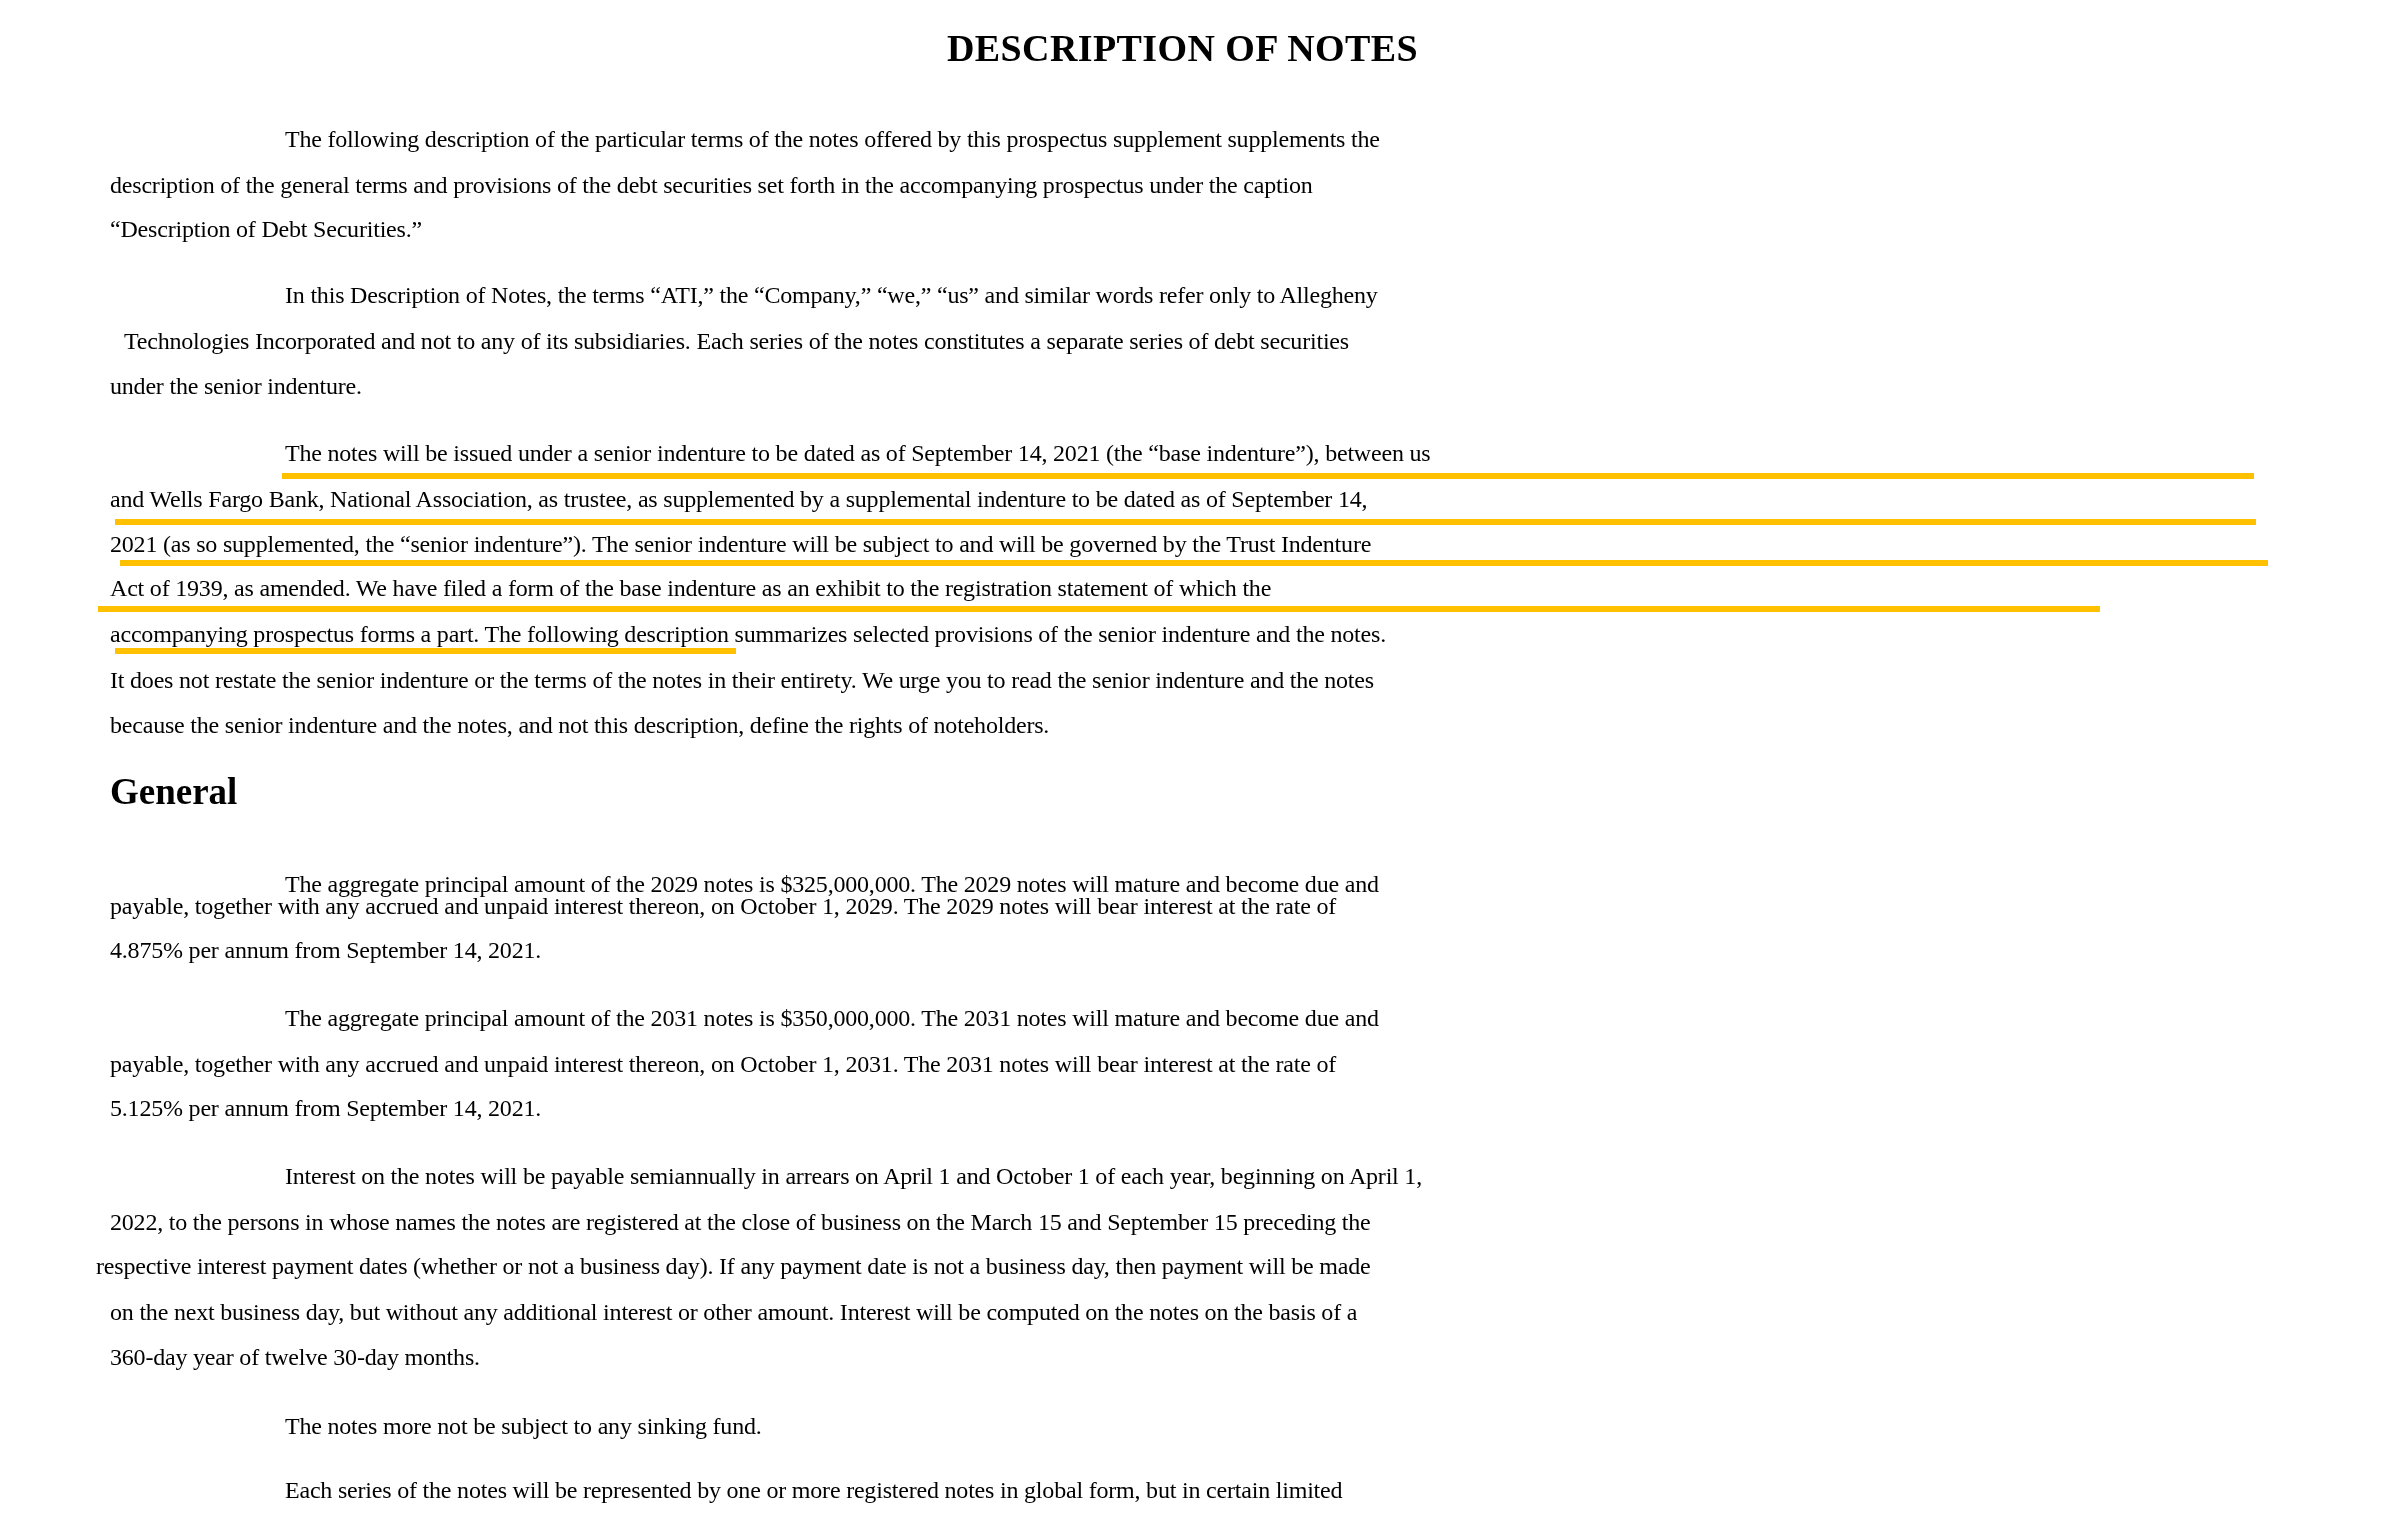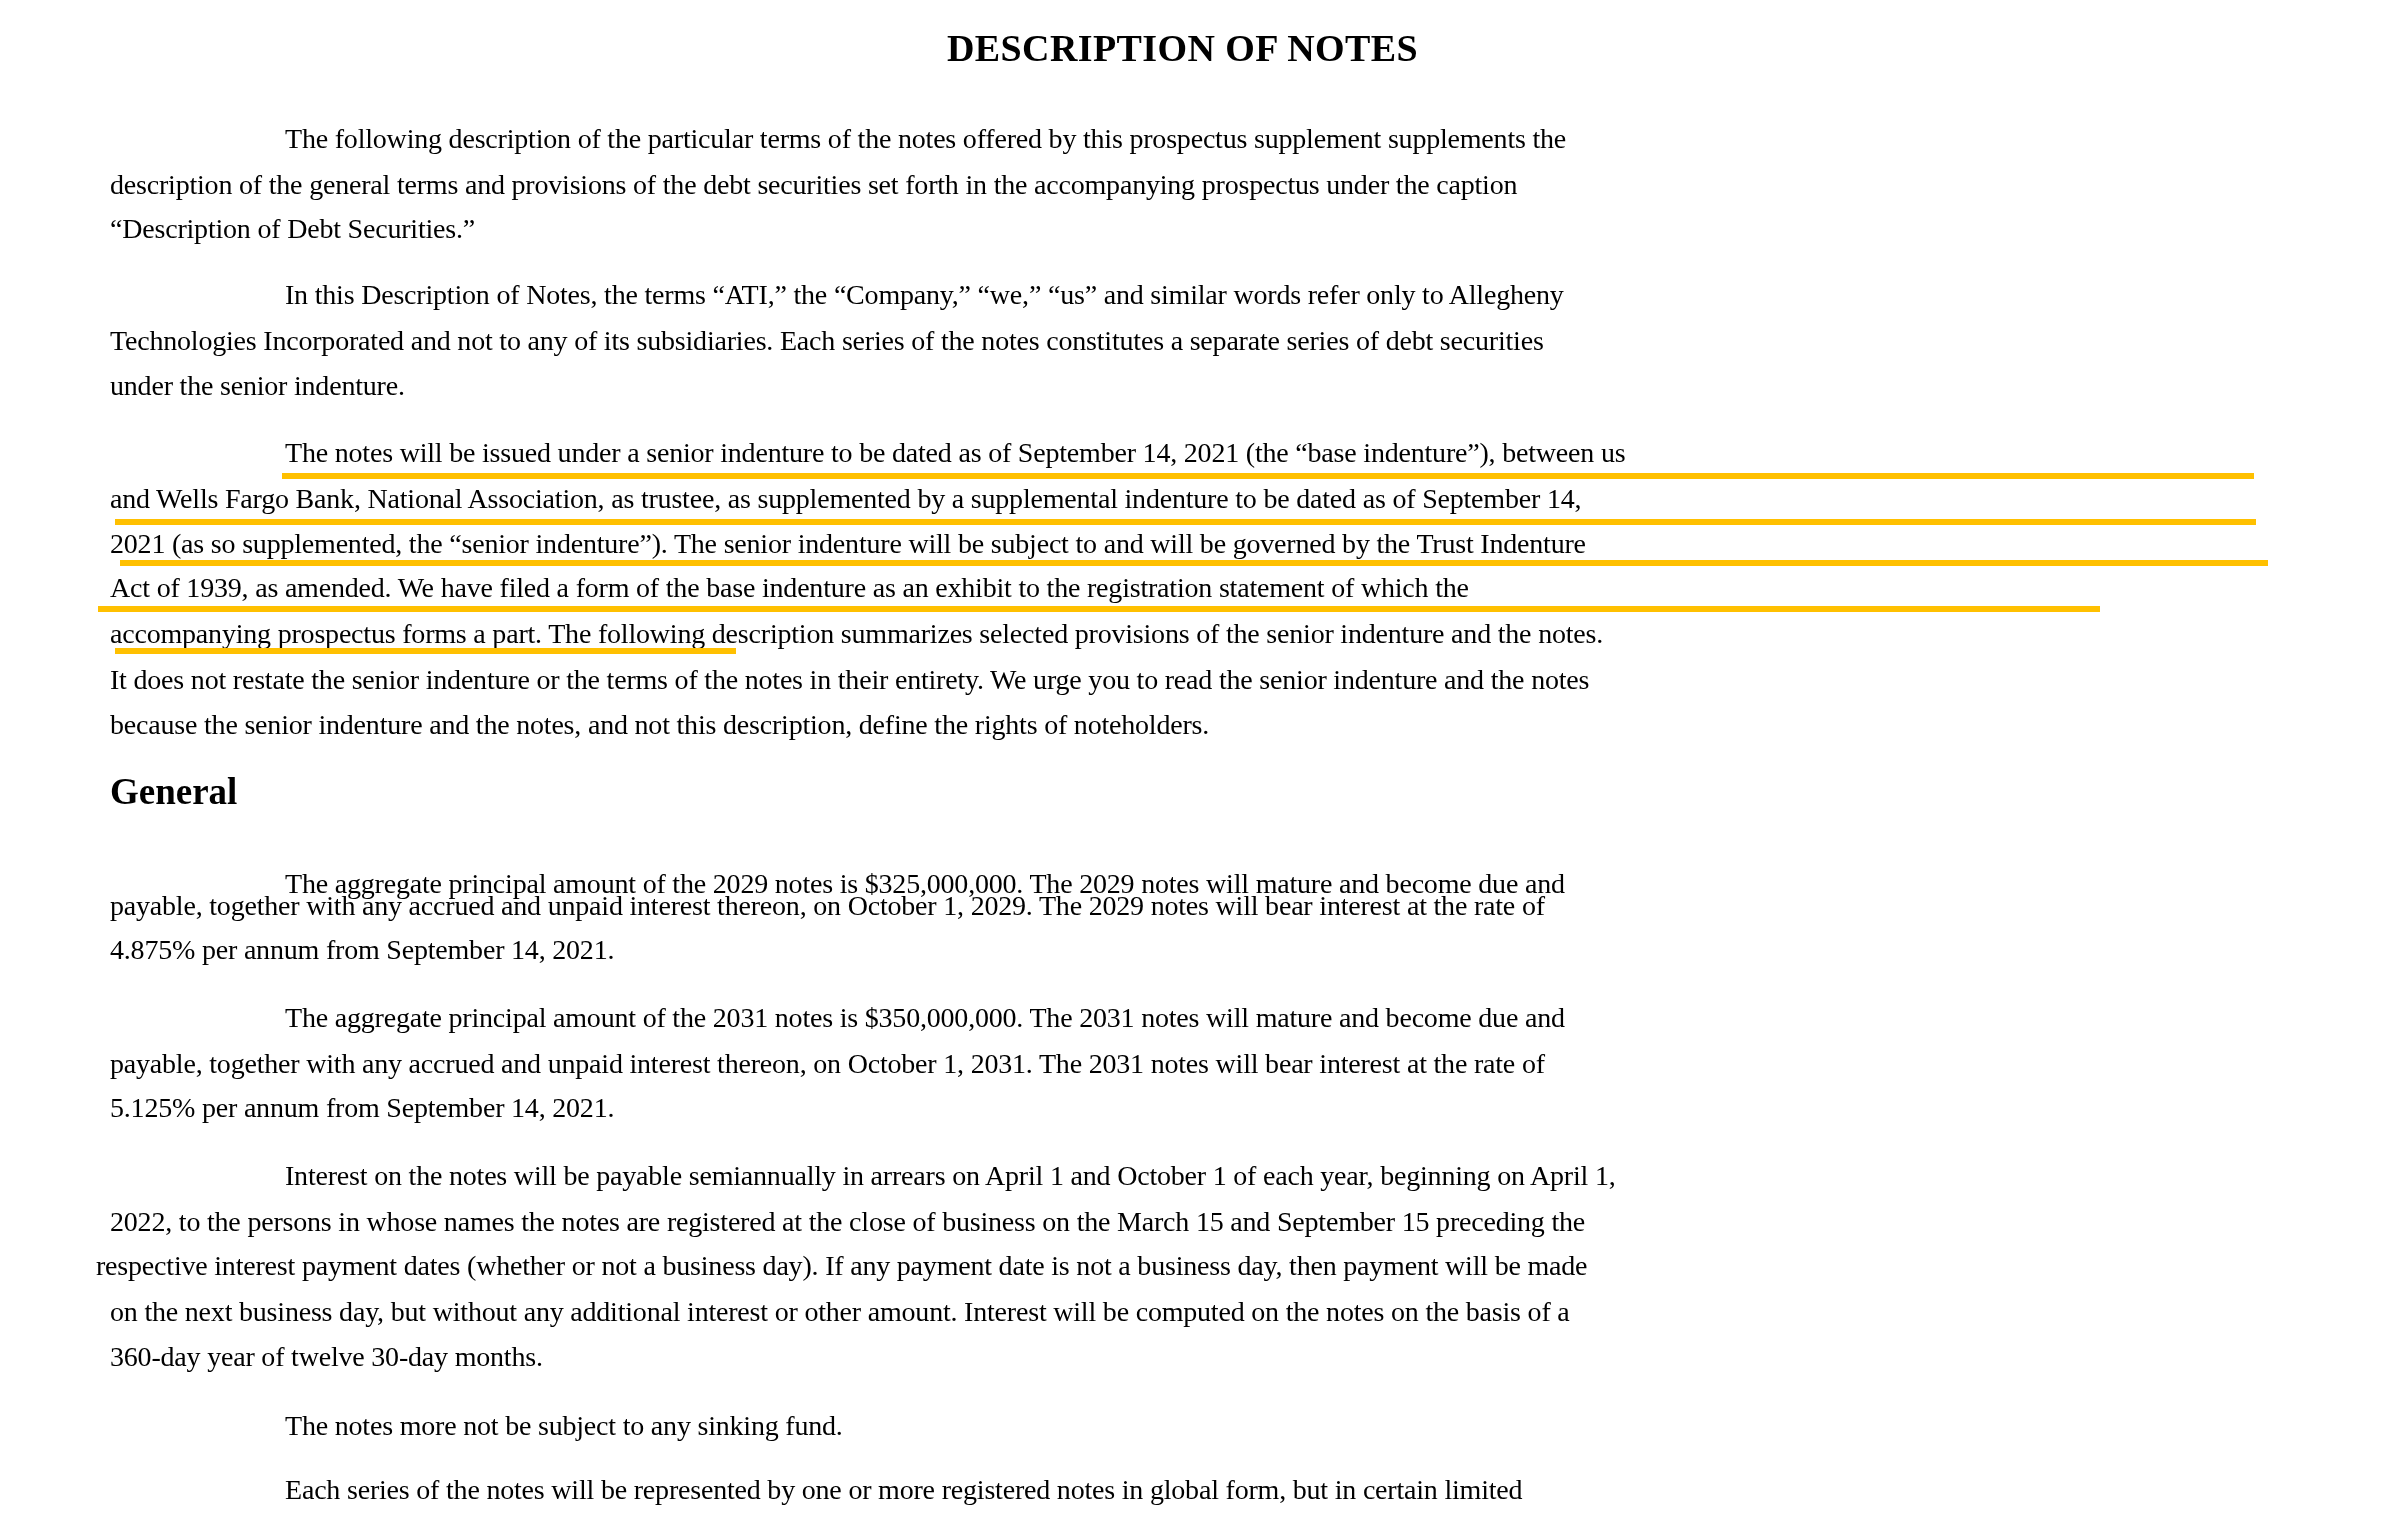--- a/index.html
+++ b/index.html
@@ -29,21 +29,21 @@
       text-align: center;
       font-weight: bold;
       font-size: 38px;
       letter-spacing: 0.4px;
       white-space: nowrap;
       line-height: 46px;
     }
     .line {
       position: absolute;
       white-space: nowrap;
-      font-size: 28px;
+      font-size: 24px;
       line-height: 44px;
       letter-spacing: -0.2px;
       font-family: Liberation Serif, serif;
     }
     .heading {
       position: absolute;
       white-space: nowrap;
       font-size: 37px;
       font-weight: bold;
       line-height: 44px;
@@ -62,21 +62,21 @@
   <div class="title">DESCRIPTION OF NOTES</div>
 
   <div>
     <div class="line" style="left:285px; top:117px;">The following description of the particular terms of the notes offered by this prospectus supplement supplements the</div>
     <div class="line" style="left:110px; top:163px;">description of the general terms and provisions of the debt securities set forth in the accompanying prospectus under the caption</div>
     <div class="line" style="left:110px; top:207px;">“Description of Debt Securities.”</div>
   </div>
 
   <div>
     <div class="line" style="left:285px; top:273px;text-align:center;">In this Description of Notes, the terms “ATI,” the “Company,” “we,” “us” and similar words refer only to Allegheny</div>
-    <div class="line" style="left:110px; top:319px;">Technologies Incorporated and not to any of its subsidiaries. Each series of the notes constitutes a separate series of debt securities</div>
+    <div class="line" style="left:124px; top:319px;">Technologies Incorporated and not to any of its subsidiaries. Each series of the notes constitutes a separate series of debt securities</div>
     <div class="line" style="left:110px; top:364px;">under the senior indenture.</div>
   </div>
 
   <div>
     <div class="line" style="left:285px; top:431px;">The notes will be issued under a senior indenture to be dated as of September 14, 2021 (the “base indenture”), between us</div>
     <div class="line" style="left:110px; top:477px;text-align:right;">and Wells Fargo Bank, National Association, as trustee, as supplemented by a supplemental indenture to be dated as of September 14,</div>
     <div class="line" style="left:110px; top:522px;">2021 (as so supplemented, the “senior indenture”). The senior indenture will be subject to and will be governed by the Trust Indenture</div>
     <div class="line" style="left:110px; top:566px;">Act of 1939, as amended. We have filed a form of the base indenture as an exhibit to the registration statement of which the</div>
     <div class="line" style="left:110px; top:612px;">accompanying prospectus forms a part. The following description summarizes selected provisions of the senior indenture and the notes.</div>
     <div class="line" style="left:110px; top:658px;">It does not restate the senior indenture or the terms of the notes in their entirety. We urge you to read the senior indenture and the notes</div>

